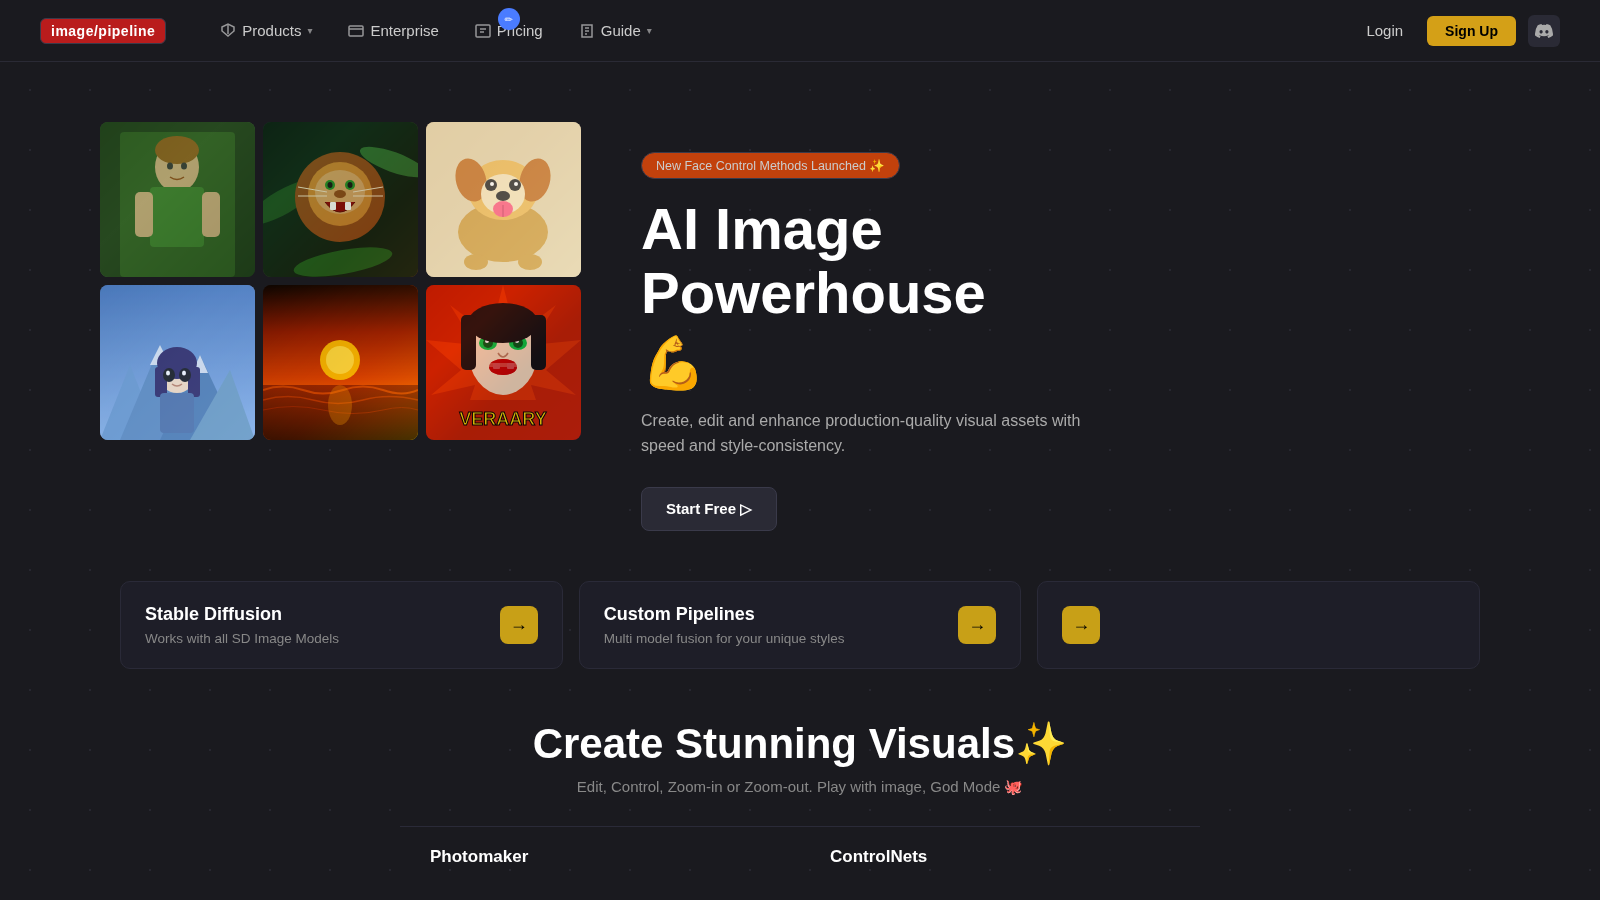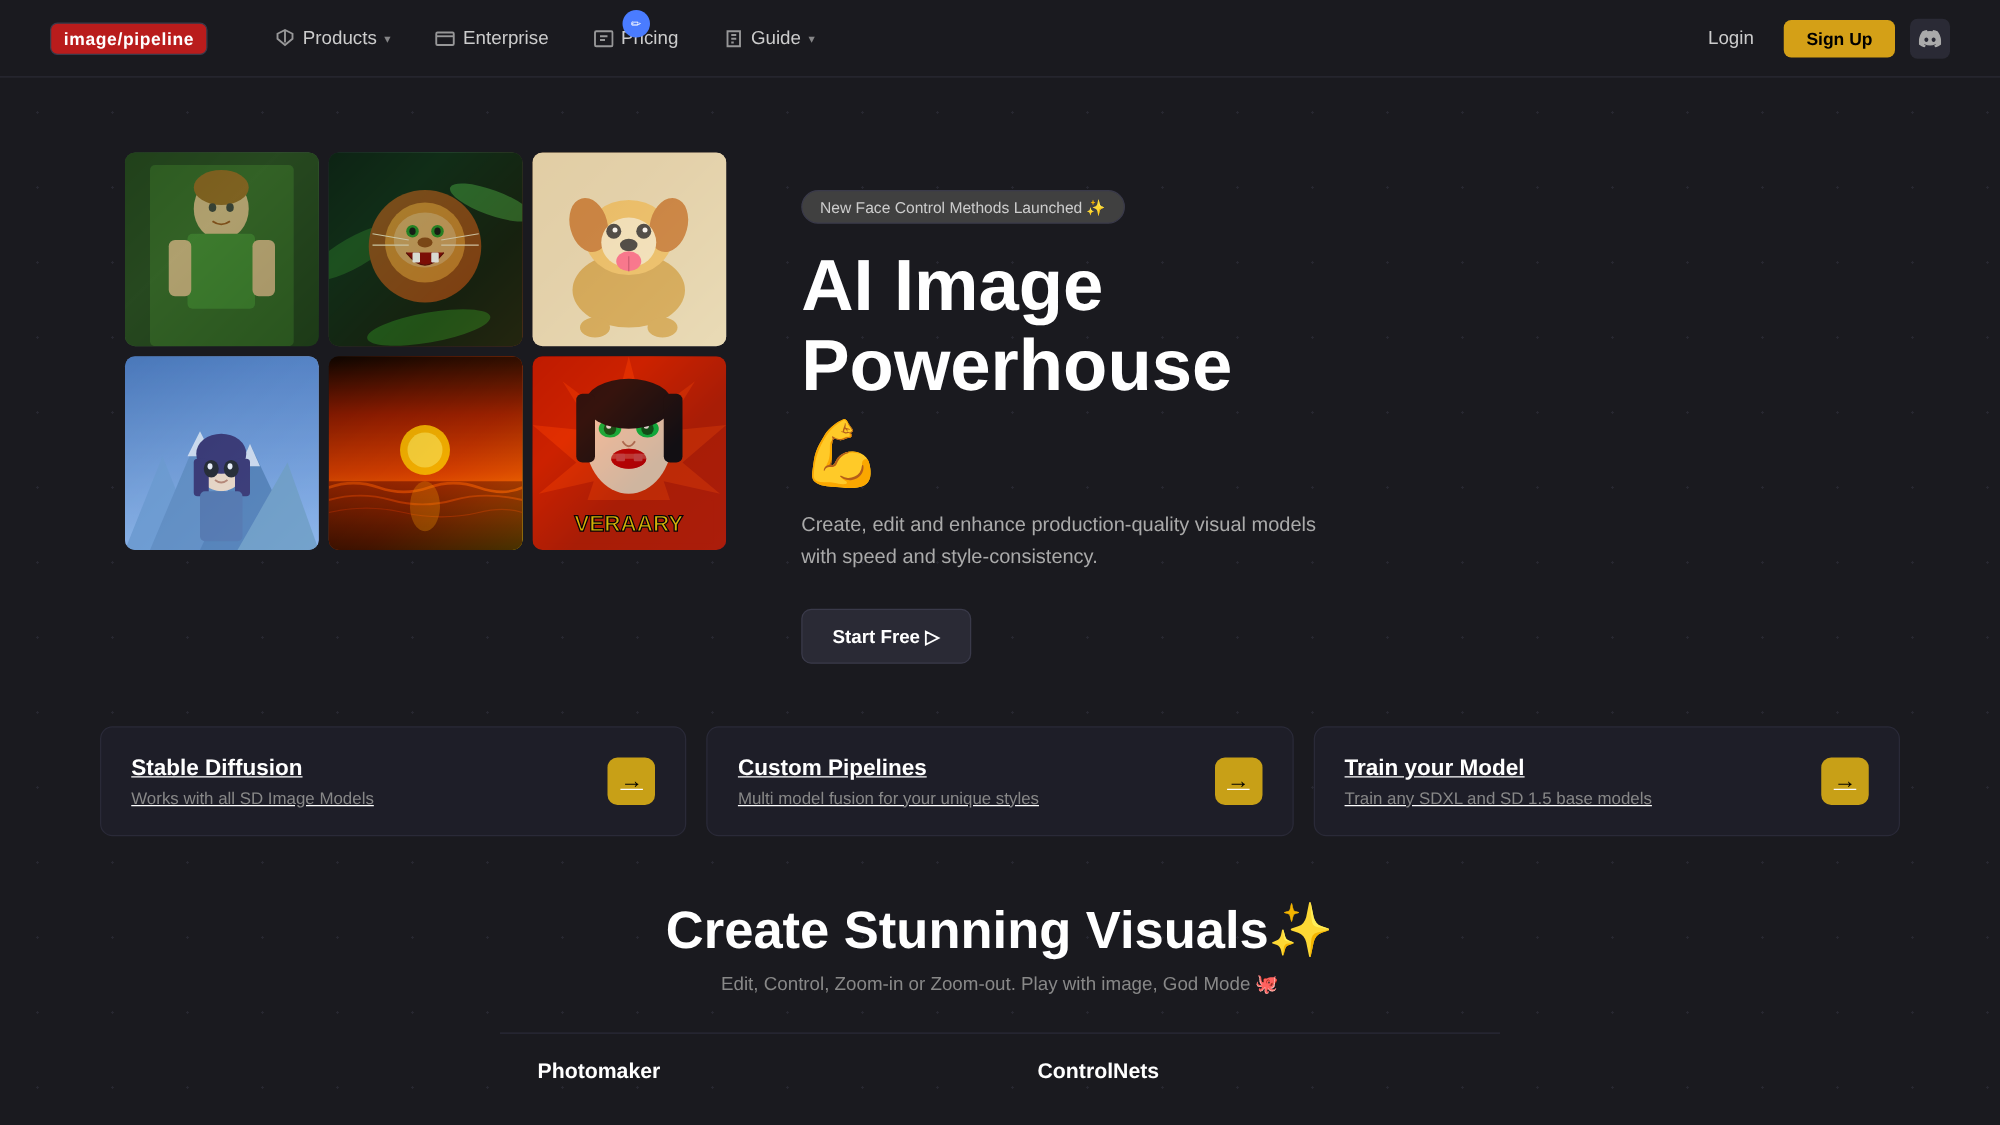--- a/index.html
+++ b/index.html
@@ -187,21 +187,21 @@
     
     .hero-text {
       max-width: 480px;
       padding-top: 30px;
     }
 
     .hero-badge {
       display: inline-flex;
       align-items: center;
       gap: 6px;
-      background: #404040;
+      background: #c2410c;
       border: 1px solid #3a3a4a;
       border-radius: 20px;
       padding: 5px 14px;
       font-size: 12.5px;
       color: #cccccc;
       margin-bottom: 18px;
     }
 
     .hero-title {
       font-size: 58px;
@@ -255,23 +255,22 @@
       border-radius: 8px;
       cursor: pointer;
     }
 
     
     .feature-cards {
       position: relative;
       z-index: 5;
       display: flex;
       gap: 16px;
-      padding: 30px 80px;
+      padding: 30px 120px;
       margin-top: 20px;
-      text-decoration: underline;
     }
 
     .feature-card {
       flex: 1;
       background: #1e1e28;
       border: 1px solid #2a2a38;
       border-radius: 10px;
       padding: 22px 24px;
       display: flex;
       align-items: center;
@@ -607,21 +606,21 @@
   <div class="hero-text">
     <div class="hero-badge">
       <span>New Face Control Methods Launched ✨</span>
     </div>
 
     <h1 class="hero-title">
       <span>AI Image Powerhouse</span>
     </h1>
     <span class="hero-emoji">💪</span>
 
-    <p class="hero-subtitle">Create, edit and enhance production-quality visual models with speed and style-consistency.</p>
+    <p class="hero-subtitle">Create, edit and enhance production-quality visual assets with speed and style-consistency.</p>
 
     <div class="hero-buttons">
       <button class="btn-start-free">Start Free ▷</button>
     </div>
   </div>
 </div>
 
 <div class="feature-cards">
   <div class="feature-card">
     <div class="feature-card-text">
@@ -633,24 +632,20 @@
 
   <div class="feature-card">
     <div class="feature-card-text">
       <h3>Custom Pipelines</h3>
       <p>Multi model fusion for your unique styles</p>
     </div>
     <div class="feature-arrow">→</div>
   </div>
 
   <div class="feature-card">
-    <div class="feature-card-text">
-      <h3>Train your Model</h3>
-      <p>Train any SDXL and SD 1.5 base models</p>
-    </div>
     <div class="feature-arrow">→</div>
   </div>
 </div>
 
 <div class="bottom-section">
   <h2 class="bottom-title">Create Stunning Visuals✨</h2>
   <p class="bottom-subtitle">Edit, Control, Zoom-in or Zoom-out. Play with image, God Mode 🐙</p>
 </div>
 
 <div class="bottom-features">

